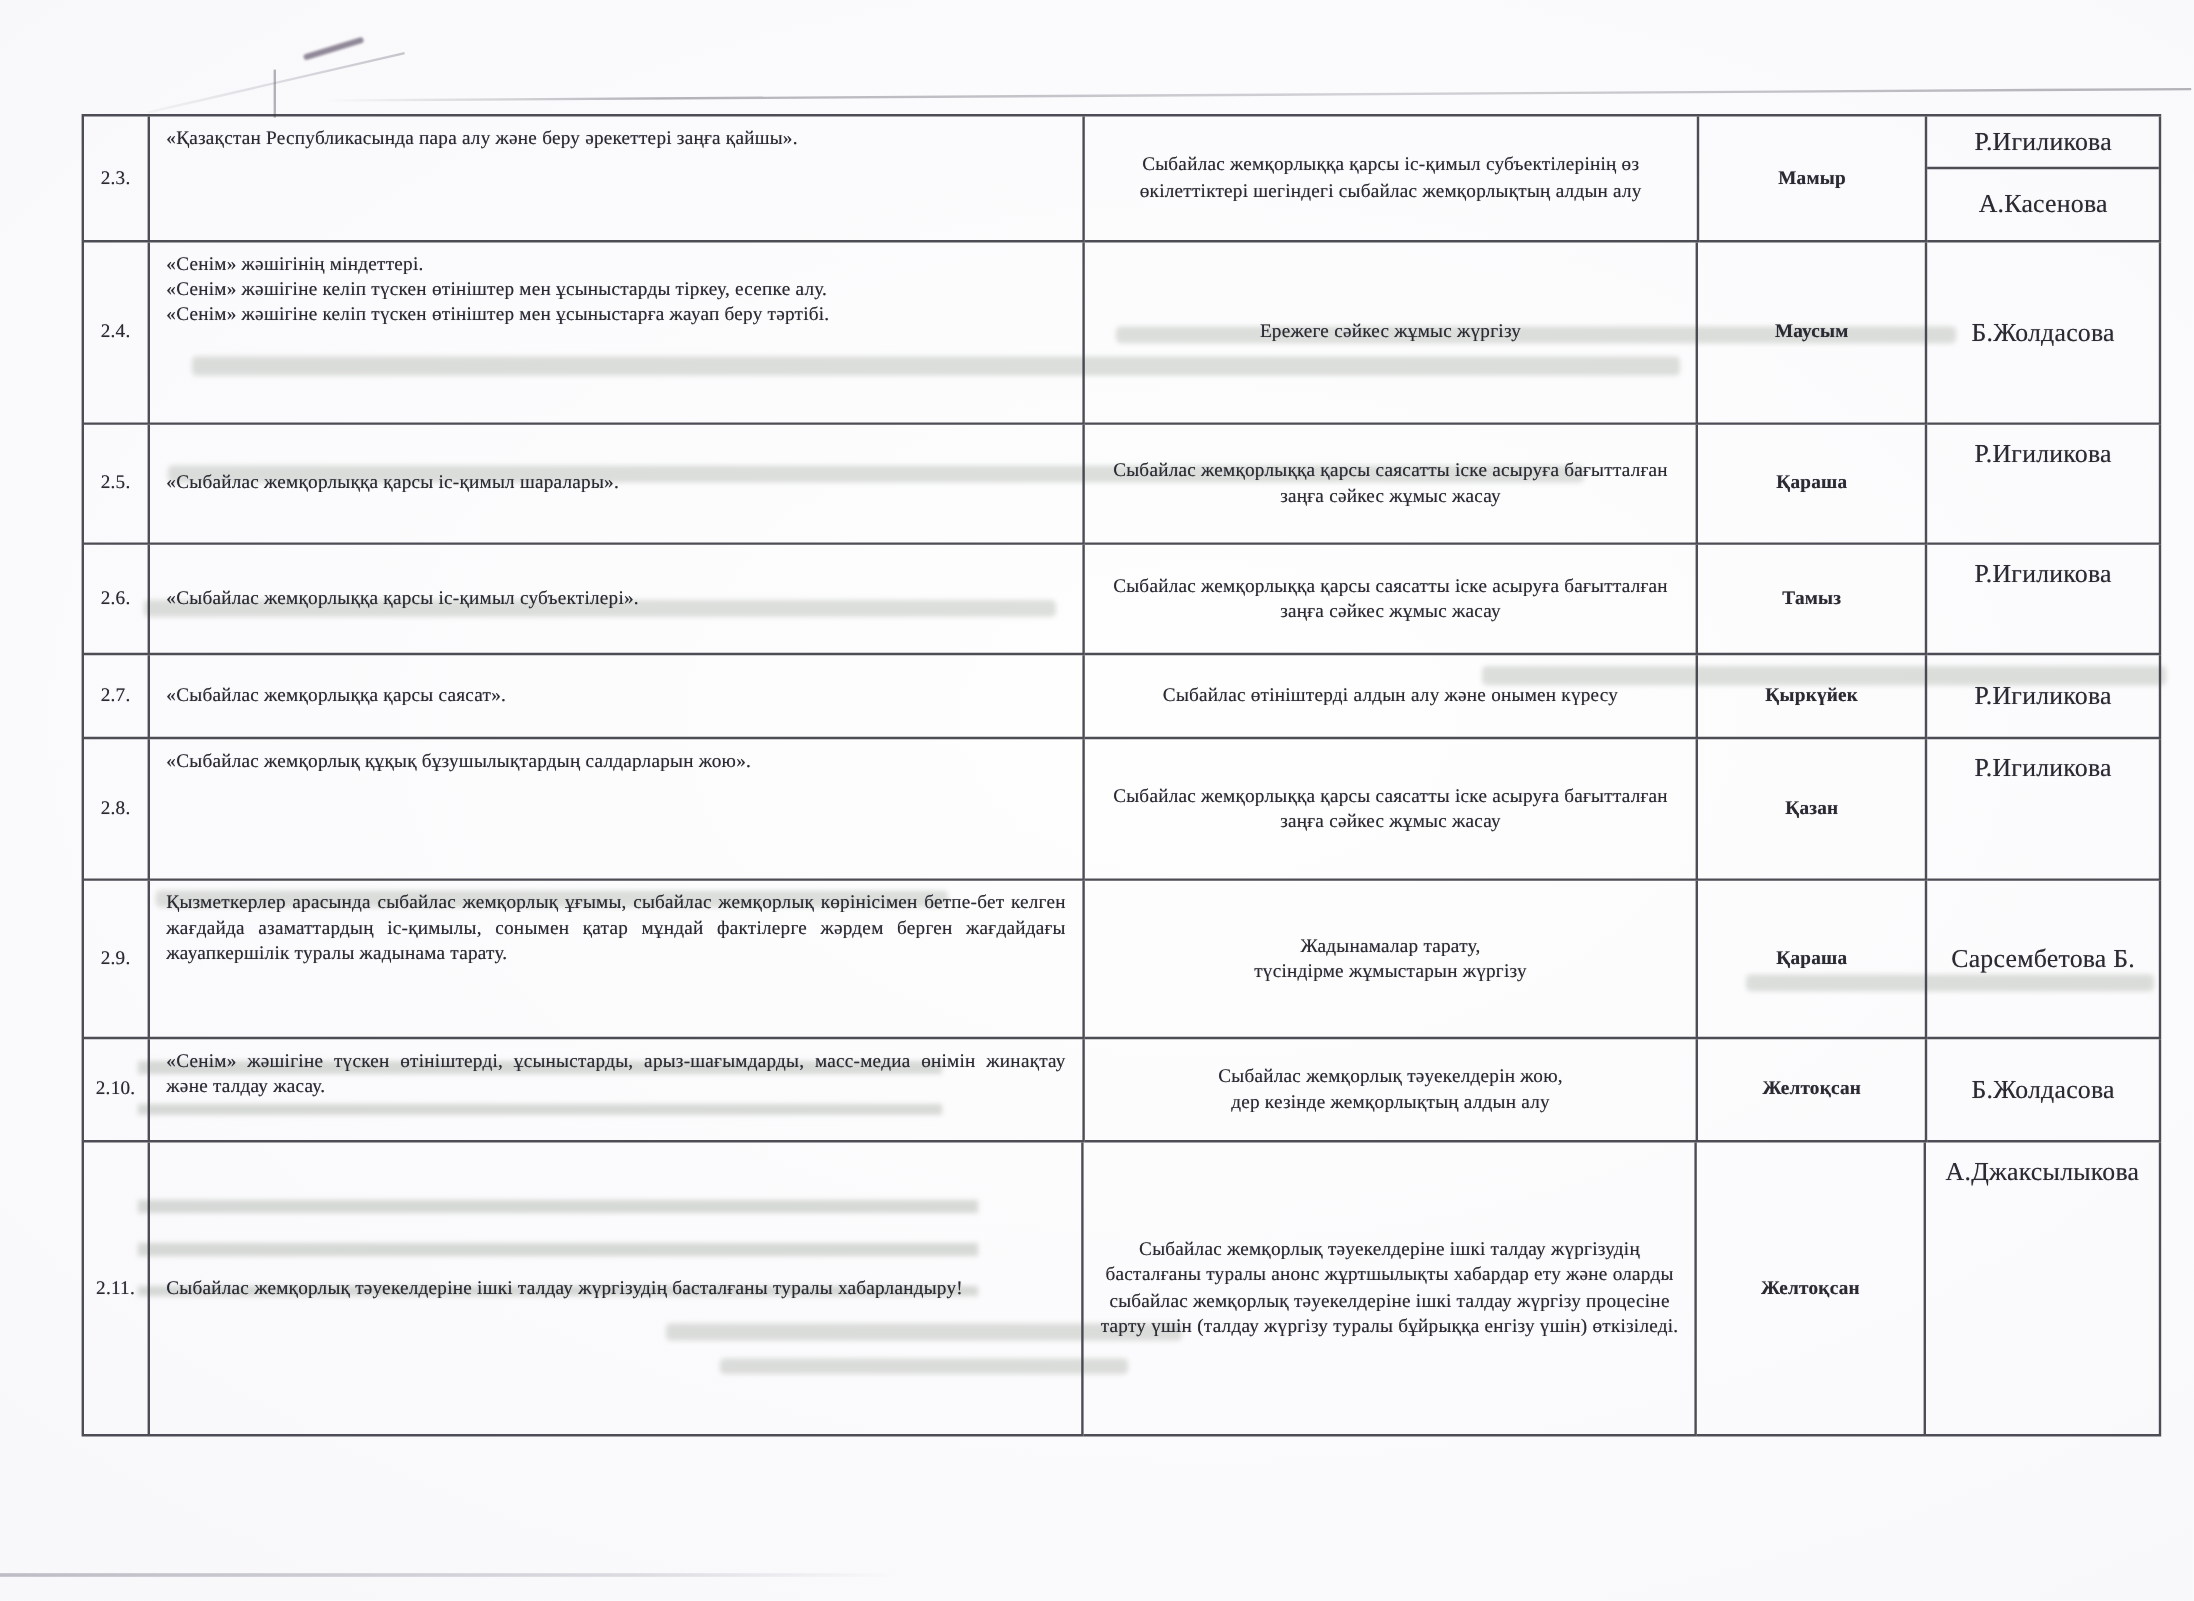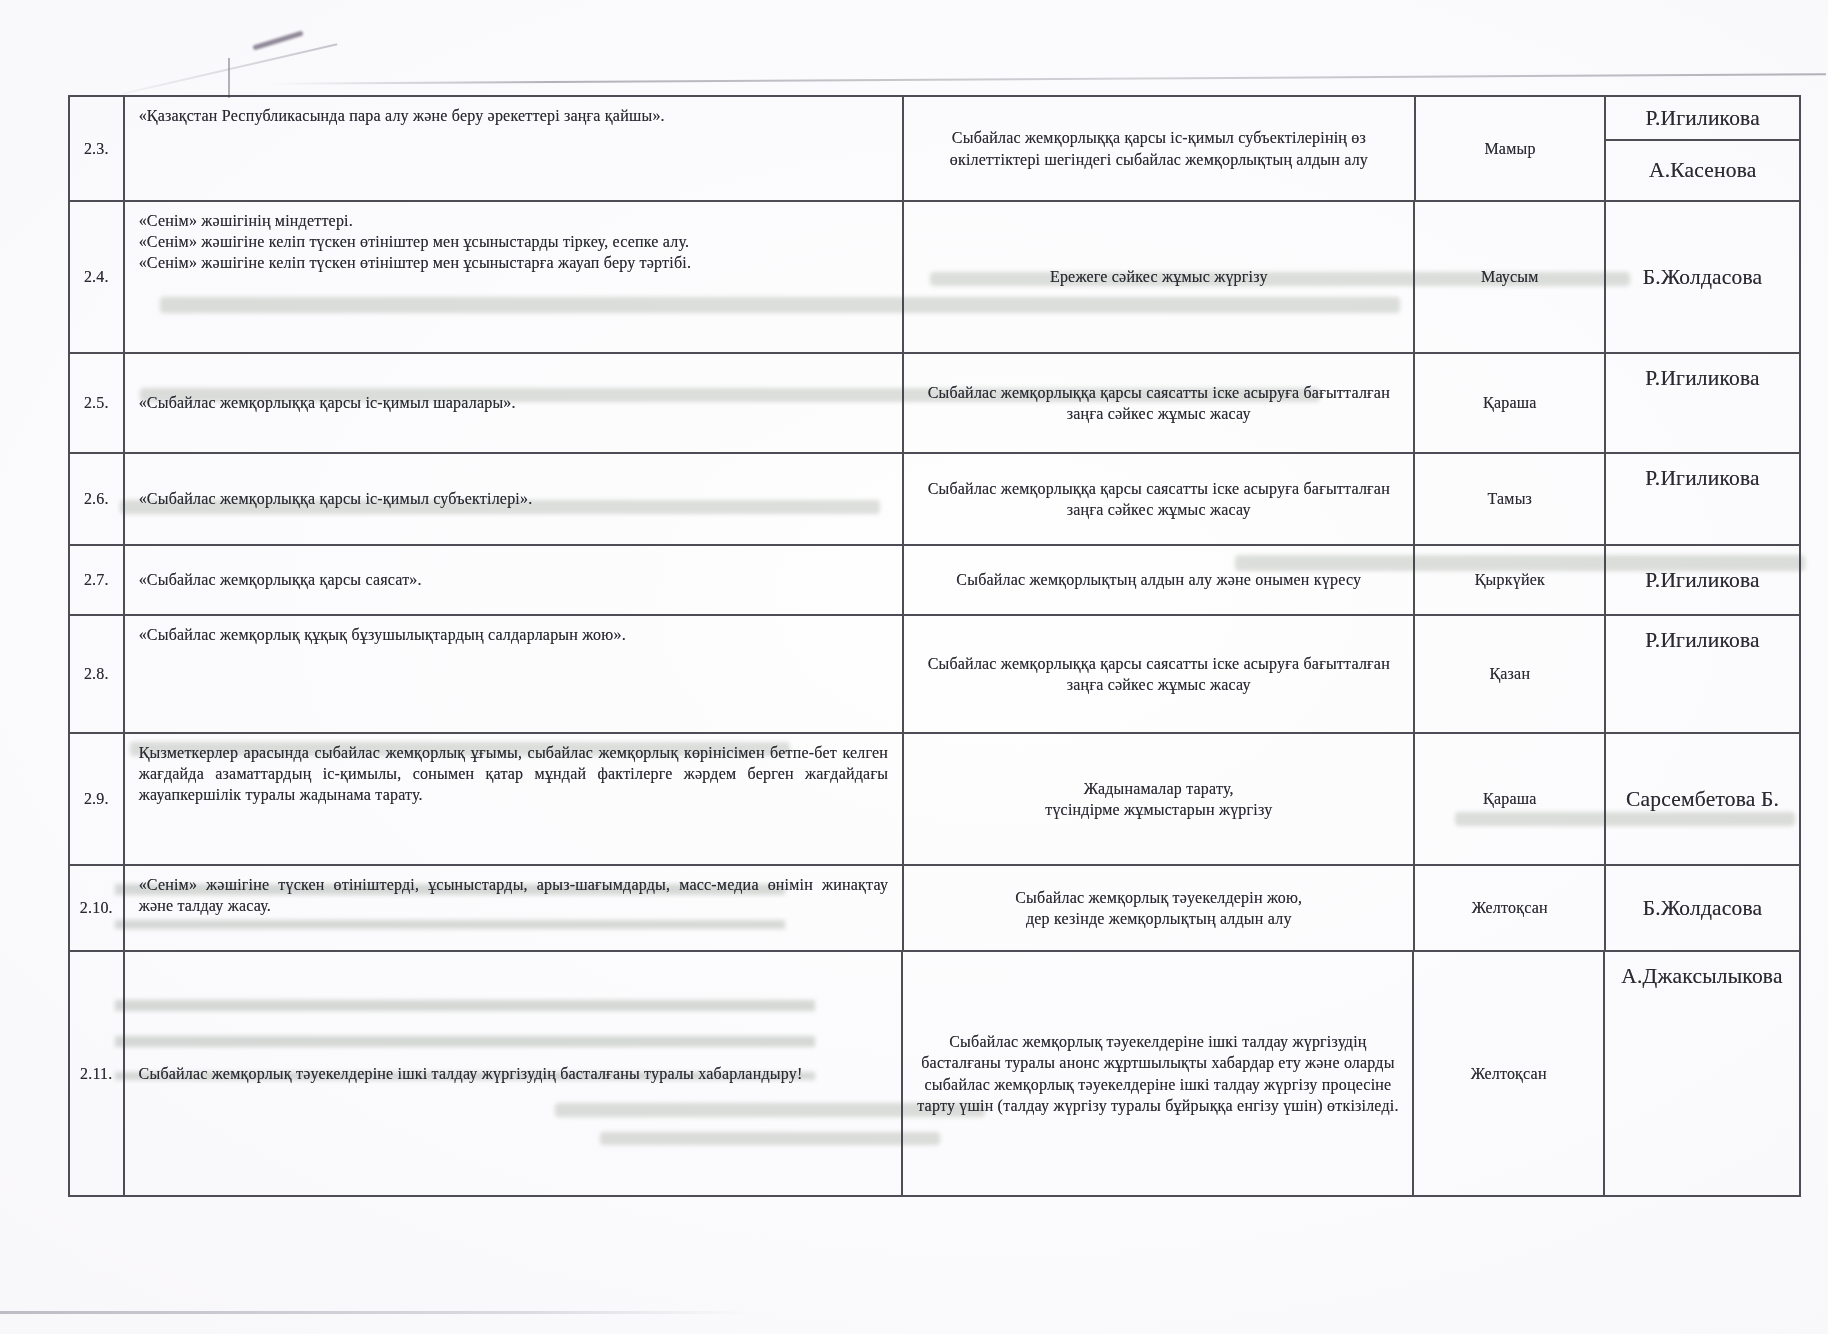--- a/index.html
+++ b/index.html
@@ -76,21 +76,21 @@
     letter-spacing: 0.2px;
     color: #2a2a33;
     text-shadow: 0 0 0.6px rgba(42,42,51,0.55);
     white-space: pre-line;
   }
   .c-num   { width: 55px;  justify-content: center; padding: 20px 2px; }
   .c-topic { width: 785px; padding: 8px 14px; text-align: justify; display: block; }
   .c-topic.t-mid { display: flex; text-align: center; }
   .c-topic.t-top { display: block; }
   .c-act   { width: 515px; justify-content: center; text-align: center; padding: 6px 10px; }
-  .c-month { width: 192px; justify-content: center; text-align: center; padding: 4px 6px; }
+  .c-month { width: 192px; justify-content: center; text-align: center; padding: 4px 6px; font-weight: bold; }
   .c-name  { width: 196px; justify-content: center; text-align: center; padding: 4px 18px; font-size: 21.5px; }
   .c-name.v-top { align-items: flex-start; padding-top: 10px; }
   .c-name.split { flex-direction: column; align-items: stretch; padding: 0; }
   .split .name-top {
     height: 42px; flex: 0 0 42px;
     border-bottom: 2px solid rgba(52,52,62,0.88);
     display: flex; align-items: center; justify-content: center;
   }
   .split .name-main {
     flex: 1 1 auto;
@@ -154,21 +154,21 @@
       <div class="cell c-num">2.6.</div>
       <div class="cell c-topic t-mid">«Сыбайлас жемқорлыққа қарсы іс-қимыл субъектілері».</div>
       <div class="cell c-act">Сыбайлас жемқорлыққа қарсы саясатты іске асыруға бағытталған заңға сәйкес жұмыс жасау</div>
       <div class="cell c-month">Тамыз</div>
       <div class="cell c-name v-top">Р.Игиликова</div>
     </div>
 
     <div class="row" style="height:70px;">
       <div class="cell c-num">2.7.</div>
       <div class="cell c-topic t-mid">«Сыбайлас жемқорлыққа қарсы саясат».</div>
-      <div class="cell c-act">Сыбайлас жемқорлықтың алдын алу және онымен күресу</div>
+      <div class="cell c-act">Сыбайлас өтініштерді алдын алу және онымен күресу</div>
       <div class="cell c-month">Қыркүйек</div>
       <div class="cell c-name">Р.Игиликова</div>
     </div>
 
     <div class="row" style="height:118px;">
       <div class="cell c-num">2.8.</div>
       <div class="cell c-topic t-top">«Сыбайлас жемқорлық құқық бұзушылықтардың салдарларын жою».</div>
       <div class="cell c-act">Сыбайлас жемқорлыққа қарсы саясатты іске асыруға бағытталған заңға сәйкес жұмыс жасау</div>
       <div class="cell c-month">Қазан</div>
       <div class="cell c-name v-top">Р.Игиликова</div>

